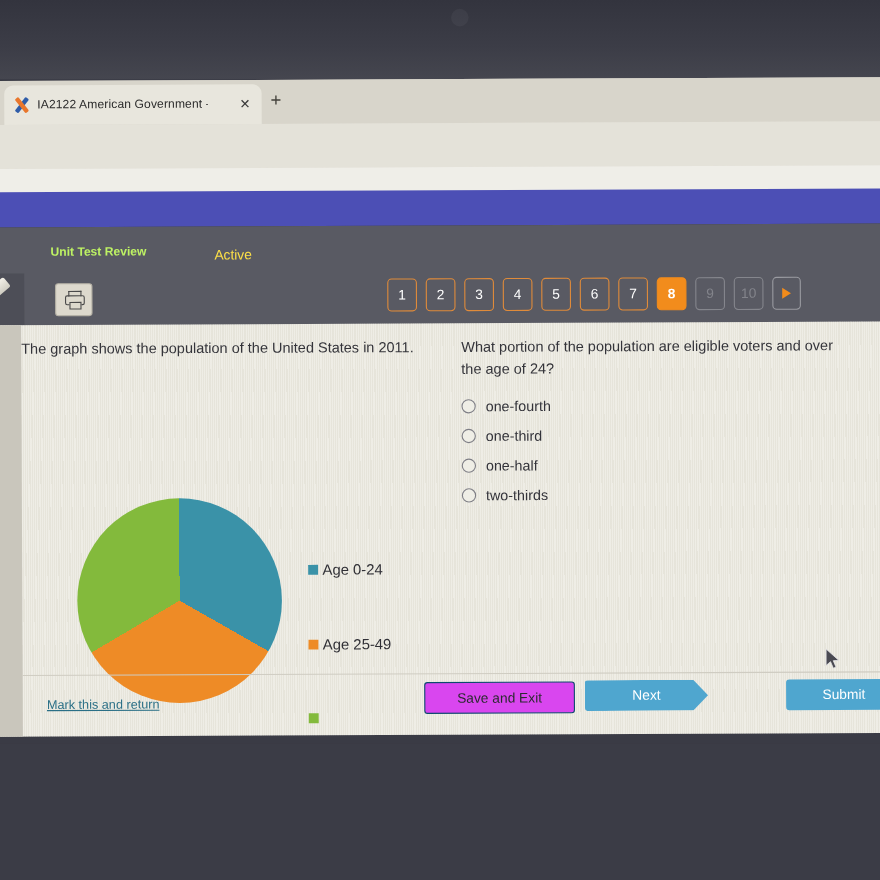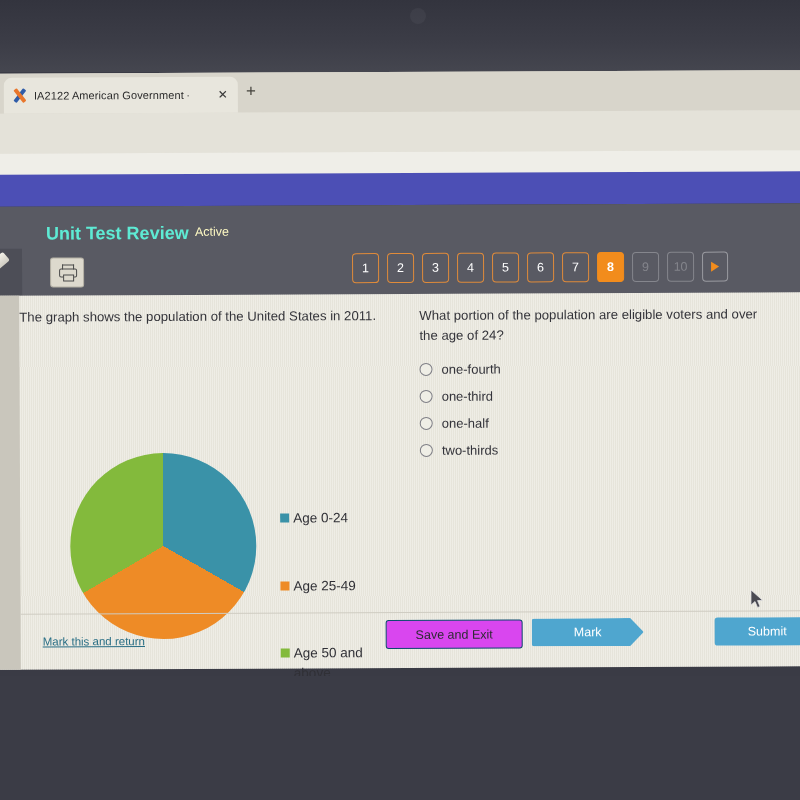--- a/index.html
+++ b/index.html
@@ -28,22 +28,22 @@
   .newtab{position:absolute;left:290px;top:10px;font-size:17px;color:#44423c;line-height:1;}
   .omnibar{position:absolute;left:0;top:40px;width:860px;height:40px;background:#e4e2d9;}
   .url{position:absolute;left:0px;top:48px;font-size:13.5px;color:#1d1d1d;letter-spacing:.1px;}
   .below-omni{position:absolute;left:0;top:80px;width:860px;height:25px;background:#efeee8;}
   
   #purplebar{position:absolute;left:-20px;top:173px;width:840px;height:32px;
     background:#4c4fb5;transform:rotate(-0.25deg);}
   
   #navband{position:absolute;left:-20px;top:205px;width:840px;height:90px;
     background:#595a63;transform:rotate(-0.25deg);}
-  .unit-title{position:absolute;left:66px;top:17px;font-size:18px;font-weight:bold;color:#5eead4;}
-  .unit-state{position:absolute;left:215px;top:19px;font-size:12.5px;color:#fef9c3;}
+  .unit-title{position:absolute;left:66px;top:17px;font-size:11px;font-weight:bold;color:#bef264;}
+  .unit-state{position:absolute;left:215px;top:19px;font-size:12.5px;color:#fde047;}
   .tool-pencil{position:absolute;left:-16px;top:42px;width:58px;height:52px;background:#4d4e57;}
   .pencil-body{position:absolute;left:14px;top:12px;width:32px;height:11px;
     background:linear-gradient(180deg,#f3f0e8,#cfccc2);transform:rotate(-40deg);border-radius:2px;}
   .printbtn{position:absolute;left:70px;top:51px;width:32px;height:28px;background:#ddd9cd;
     border:1px solid #b6b2a6;border-radius:3px;}
   .printer{position:absolute;left:8px;top:6px;width:16px;height:15px;}
   .printer .ptop{position:absolute;left:3px;top:0;width:10px;height:4px;border:1.4px solid #4a4a4a;border-bottom:none;}
   .printer .pbody{position:absolute;left:0;top:4px;width:16px;height:7px;border:1.4px solid #4a4a4a;border-radius:2px;}
   .printer .pout{position:absolute;left:3.5px;top:10px;width:9px;height:5px;border:1.4px solid #4a4a4a;background:#ddd9cd;}
   .qnums{position:absolute;left:372px;top:48px;display:flex;gap:8px;align-items:center;}
@@ -182,21 +182,20 @@
       <div class="legrow">
         <span class="swatch" id="sw0" style="background: rgb(58, 146, 168);"></span>
         <span class="legtxt">Age 0-24</span>
       </div>
       <div class="legrow">
         <span class="swatch" id="sw1" style="background: rgb(238, 139, 38);"></span>
         <span class="legtxt">Age 25-49</span>
       </div>
       <div class="legrow" style="margin-bottom:0">
         <span class="swatch" id="sw2" style="background: rgb(131, 186, 60);"></span>
-        <span class="legtxt" style="max-width:92px;display:inline-block;">Age 50 and above</span>
       </div>
     </div>
 
     <div class="question">What portion of the population are eligible voters and over the age of 24?</div>
 
     <div class="options">
       <div class="opt">
         <span class="radio"></span>
         <span class="optlabel">one-fourth</span>
       </div>
@@ -210,21 +209,21 @@
       </div>
       <div class="opt">
         <span class="radio"></span>
         <span class="optlabel">two-thirds</span>
       </div>
     </div>
 
     <div class="footdiv"></div>
     <a class="marklink" href="#">Mark this and return</a>
     <div class="savebtn">Save and Exit</div>
-    <div class="nextbtn">Mark</div>
+    <div class="nextbtn">Next</div>
     <div class="submitbtn">Submit</div>
   </div>
 
   <svg id="cursor" viewBox="0 0 14 20">
     <polygon points="1,1 1,16 5,12.5 7.6,18.5 10,17.4 7.5,11.6 12.5,11.3" fill="#4a4a52" stroke="#e9e9ec" stroke-width="0.7"></polygon>
   </svg>
 
   <div id="shelf">
     <div class="shelf-inner">
       <div class="shelficon ic-chrome">

